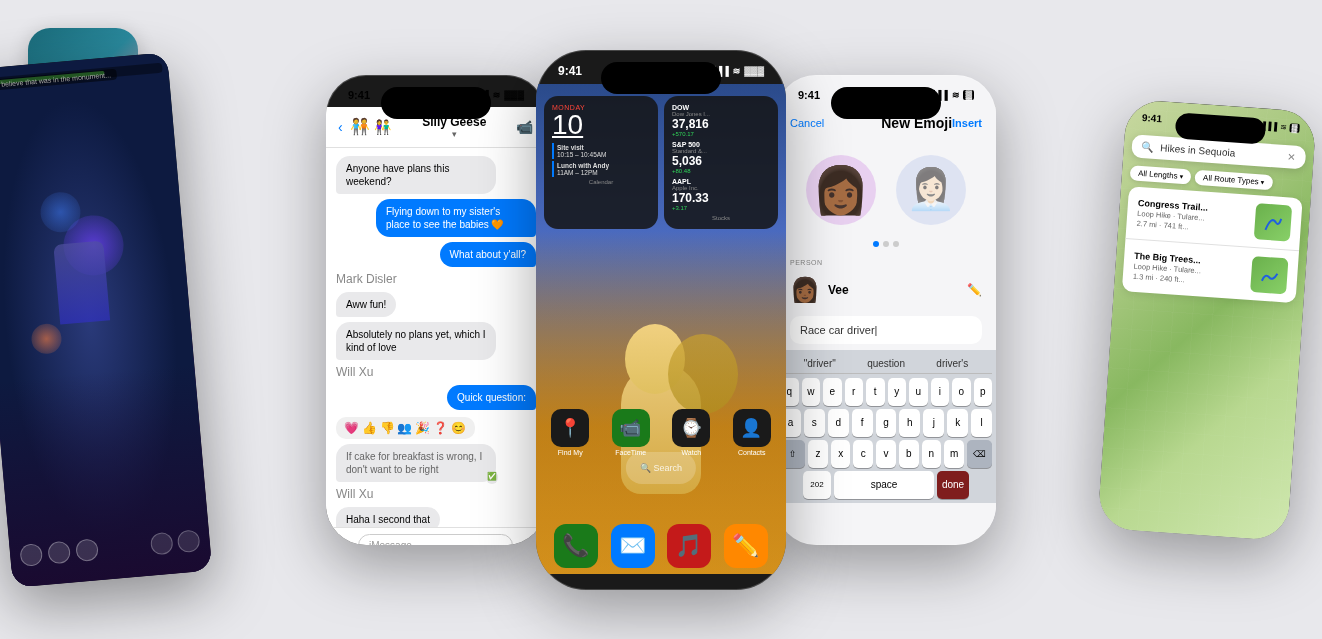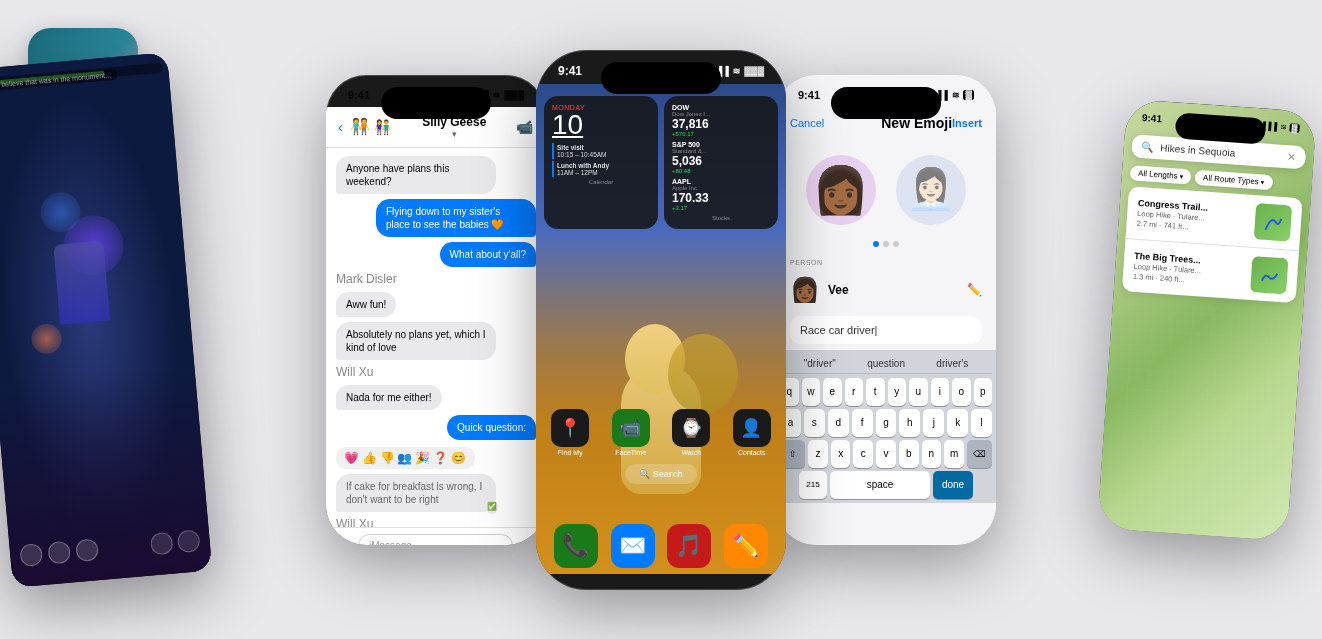--- a/index.html
+++ b/index.html
@@ -265,25 +265,24 @@
     .stock-price { font-size: 12px; font-weight: 600; }
     .stock-change { font-size: 6px; color: #30d158; }
     .widget-label { font-size: 6px; color: #888; text-align: center; margin-top: 2px; }
     .home-search {
       position: absolute;
       bottom: 90px;
       left: 50%;
       transform: translateX(-50%);
       background: rgba(255,255,255,0.2);
       border-radius: 16px;
-      padding: 5px 14px;
+      padding: 11px 14px;
       font-size: 9px;
       color: rgba(255,255,255,0.8);
       white-space: nowrap;
-      font-weight: bold;
     }
     .dock-icons {
       position: absolute;
       bottom: 6px;
       left: 12px;
       right: 12px;
       display: flex;
       justify-content: space-around;
     }
     .dock-icon {
@@ -396,21 +395,21 @@
       background: white;
       border-radius: 5px;
       display: flex;
       align-items: center;
       justify-content: center;
       font-size: 10px;
       box-shadow: 0 1px 0 rgba(0,0,0,0.3);
     }
     .key.special { background: #adb4bf; font-size: 9px; width: 28px; }
     .key.space { width: 100px; }
-    .key.done { background: #0369a1; color: white; width: 40px; }
+    .key.done { background: #7f1d1d; color: white; width: 32px; }
     .key.numbers { width: 28px; font-size: 8px; }
     .keyboard-bottom-row { display: flex; align-items: center; gap: 3px; justify-content: center; }
 
     
     .map-phone {
       width: 190px;
       height: 430px;
       position: absolute;
       right: 20px;
       top: 50%;
@@ -569,23 +568,20 @@
           <div class="msg-bubble sent">What about y'all?</div>
         </div>
         <div class="msg-sender">Mark Disler</div>
         <div class="msg-row">
           <div class="msg-bubble received">Aww fun!</div>
         </div>
         <div class="msg-row">
           <div class="msg-bubble received">Absolutely no plans yet, which I kind of love</div>
         </div>
         <div class="msg-sender">Will Xu</div>
-        <div class="msg-row">
-          <div class="msg-bubble received">Nada for me either!</div>
-        </div>
         <div class="msg-row right">
           <div class="msg-bubble sent">Quick question:</div>
         </div>
         <div class="emoji-reactions">
           <span>💗</span>
             <span>👍</span>
             <span>👎</span>
             <span>👥</span>
             <span>🎉</span>
             <span>❓</span>
@@ -766,21 +762,21 @@
           <div class="key">z</div>
           <div class="key">x</div>
           <div class="key">c</div>
           <div class="key">v</div>
           <div class="key">b</div>
           <div class="key">n</div>
           <div class="key">m</div>
           <div class="key special">⌫</div>
         </div>
         <div class="keyboard-bottom-row">
-          <div class="key numbers">215</div>
+          <div class="key numbers">202</div>
           <div class="key space">space</div>
           <div class="key done">done</div>
         </div>
       </div>
     </div>
   </div>
 
 </div>
 
 <div class="phone-frame dark map-phone" style="border-radius:36px;">

